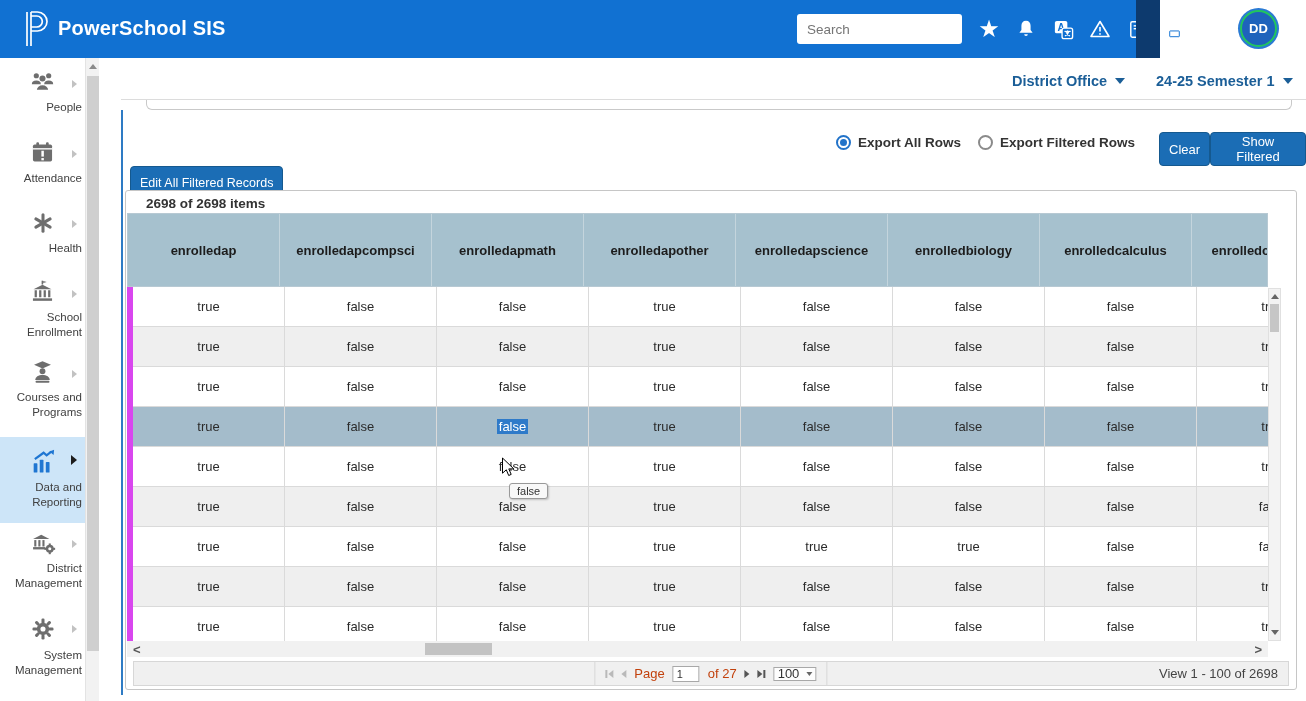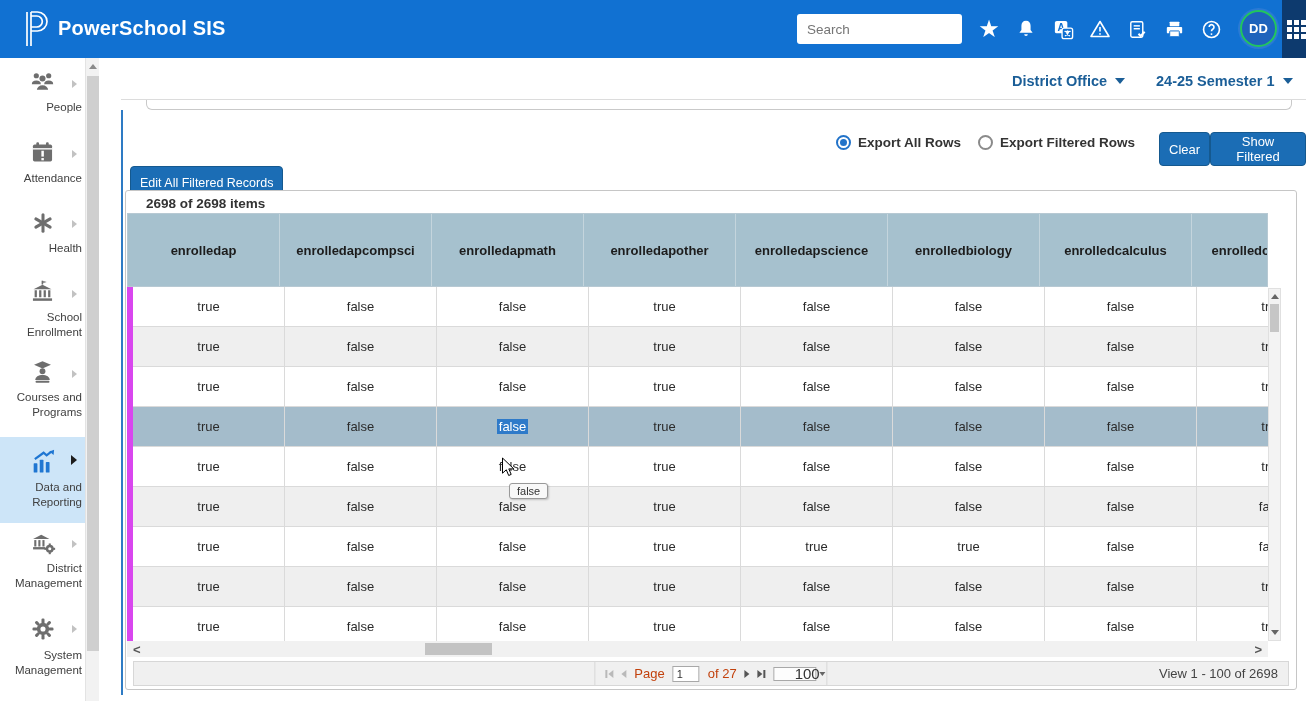--- a/index.html
+++ b/index.html
@@ -1,21 +1,21 @@
 <!DOCTYPE html>
 <html><head>
 <meta charset="utf-8">
 <style>
   *{margin:0;padding:0;box-sizing:border-box}
   html,body{background:#fff}
   body{font-family:"Liberation Sans",sans-serif}
   #root{position:relative;width:1306px;height:701px;background:#fff;overflow:hidden}
 
   
-  .navbar{position:absolute;top:0;left:0;width:1306px;height:58px;background:#1171d2}
+  .navbar{position:absolute;top:0;left:0;width:1160px;height:58px;background:#1171d2}
   .nav-dark{position:absolute;right:0;top:0;width:24px;height:58px;background:#0d3a6e}
   .logo{position:absolute;left:20px;top:9px}
   .brand{position:absolute;left:58px;top:17px;color:#fff;font-size:20px;font-weight:bold;letter-spacing:.2px}
   .searchbox{position:absolute;left:797px;top:14px;width:165px;height:30px;background:#fff;border-radius:3px;display:flex;}
   .searchbox input{flex:1;border:none;outline:none;background:transparent;font-size:13.5px;color:#555;padding:0 4px 0 10px;font-family:"Liberation Sans",sans-serif}
   .searchbox svg{margin-right:6px}
   .nav-icons{position:absolute;left:976px;top:0;width:248px;height:58px;display:flex;align-items:center;justify-content:space-between}
   .nav-ic{width:26px;height:26px;display:flex;align-items:center;justify-content:center;cursor:pointer}
   .star-glyph{color:#fff;font-size:24px;line-height:24px}
   .avatar{position:absolute;left:1240px;top:10px;width:37px;height:37px;border-radius:50%;background:#1e63bc;border:2px solid #22c55e;box-shadow:0 0 0 2px #2a7ad4;display:flex;align-items:center;justify-content:center;color:#fff;font-size:13px;font-weight:bold}
@@ -85,21 +85,21 @@
   
   .pager{position:absolute;left:133px;top:661px;width:1156px;height:25px;background:#f0f0f0;border:1px solid #d7d7d7}
   .pager-center{position:absolute;left:50%;transform:translateX(-50%);top:0;height:23px;display:flex;align-items:center;gap:8px;padding:0 10px;border-left:1px solid #d7d7d7;border-right:1px solid #d7d7d7}
   .pg-btn{display:flex;align-items:center;gap:1px;color:#b9b9b9;cursor:pointer}
   .pg-btn.en{color:#555}
   .t-l{width:0;height:0;border-top:4px solid transparent;border-bottom:4px solid transparent;border-right:5px solid currentColor}
   .t-r{width:0;height:0;border-top:4px solid transparent;border-bottom:4px solid transparent;border-left:5px solid currentColor}
   .pg-bar{width:2px;height:8px;background:currentColor}
   .pg-text{font-size:13px;color:#c2410c}
   .pg-input{width:27px;height:16px;border:1px solid #a8a8a8;font-size:11px;padding:0 3px;color:#333;font-family:"Liberation Sans",sans-serif;background:#fff}
-  .pg-select{width:43px;height:14px;border:1px solid #a8a8a8;background:#fdfdfd;display:flex;align-items:center;justify-content:space-between;padding:0 20px;font-size:15px;color:#333;cursor:pointer}
+  .pg-select{width:43px;height:14px;border:1px solid #a8a8a8;background:#fdfdfd;display:flex;align-items:center;justify-content:space-between;padding:0 3px;font-size:13px;color:#333;cursor:pointer}
   .pg-select .tri-down{border-left-width:3.5px;border-right-width:3.5px;border-top-width:4px}
   .view-summary{position:absolute;right:10px;top:4px;font-size:13px;color:#444}
 
   
   .tooltip{position:absolute;left:509px;top:483px;background:#f8f8f8;border:1px solid #999;border-radius:3px;padding:1px 7px;font-size:11px;color:#333;box-shadow:1px 1px 2px rgba(0,0,0,.2);z-index:30}
   .cursor{position:absolute;left:501px;top:457px;z-index:31}
 </style>
 </head>
 <body>
 

